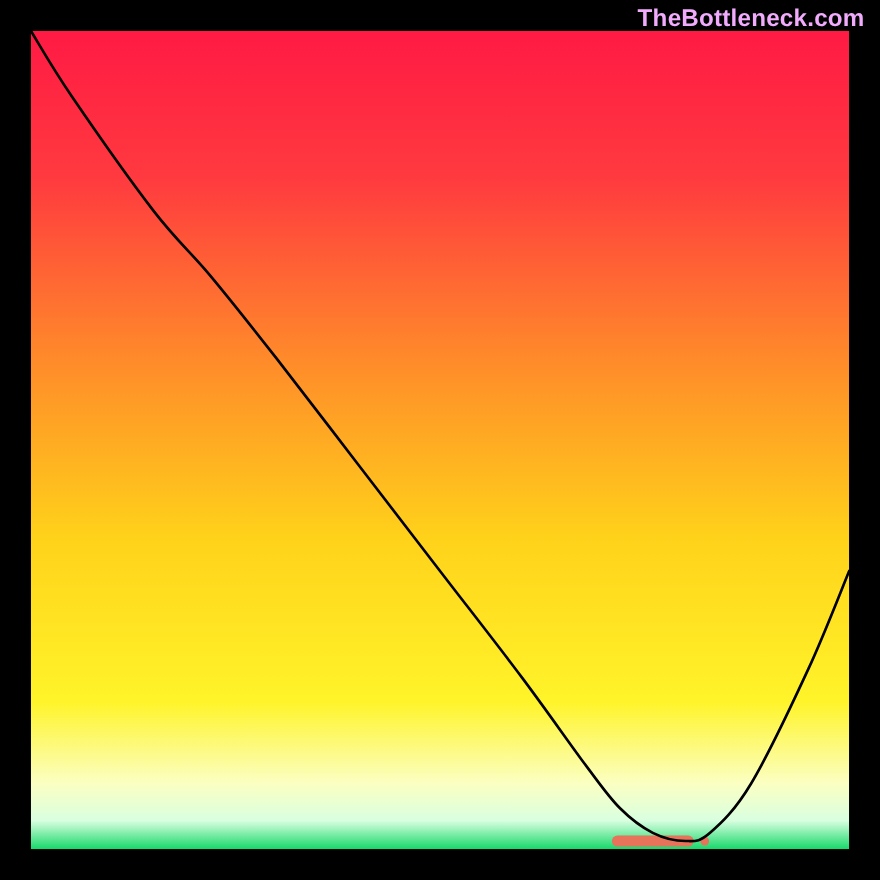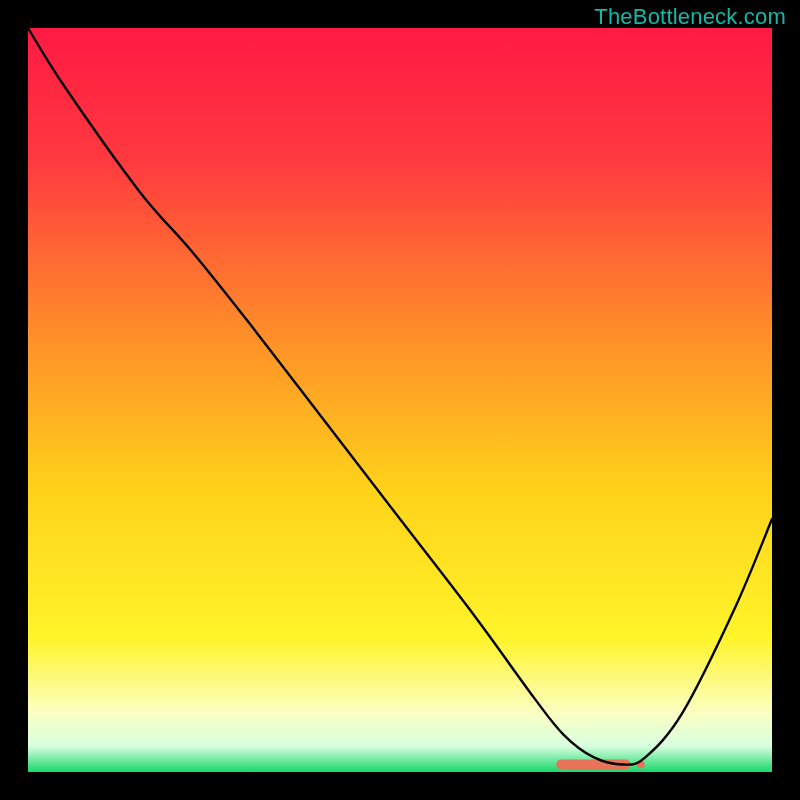--- a/index.html
+++ b/index.html
@@ -13,23 +13,23 @@
   }
   .frame {
     position: relative;
     width: 800px;
     height: 800px;
   }
   .watermark {
     position: absolute;
     top: 4px;
     right: 14px;
-    color: #14b8a6;
+    color: #f0abfc;
     font-size: 22px;
-    font-weight: 400;
+    font-weight: 700;
     letter-spacing: 0.2px;
   }
   .plot {
     position: absolute;
     left: 28px;
     top: 28px;
     width: 744px;
     height: 744px;
   }
   svg { display: block; }

